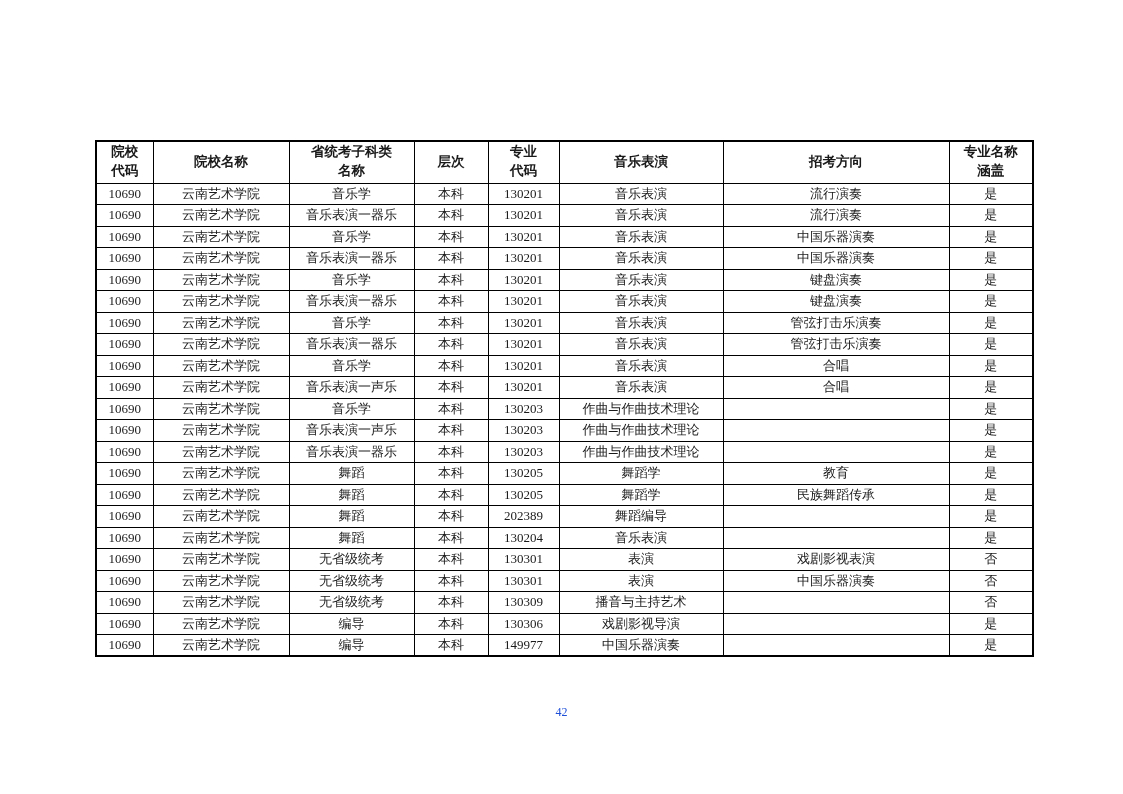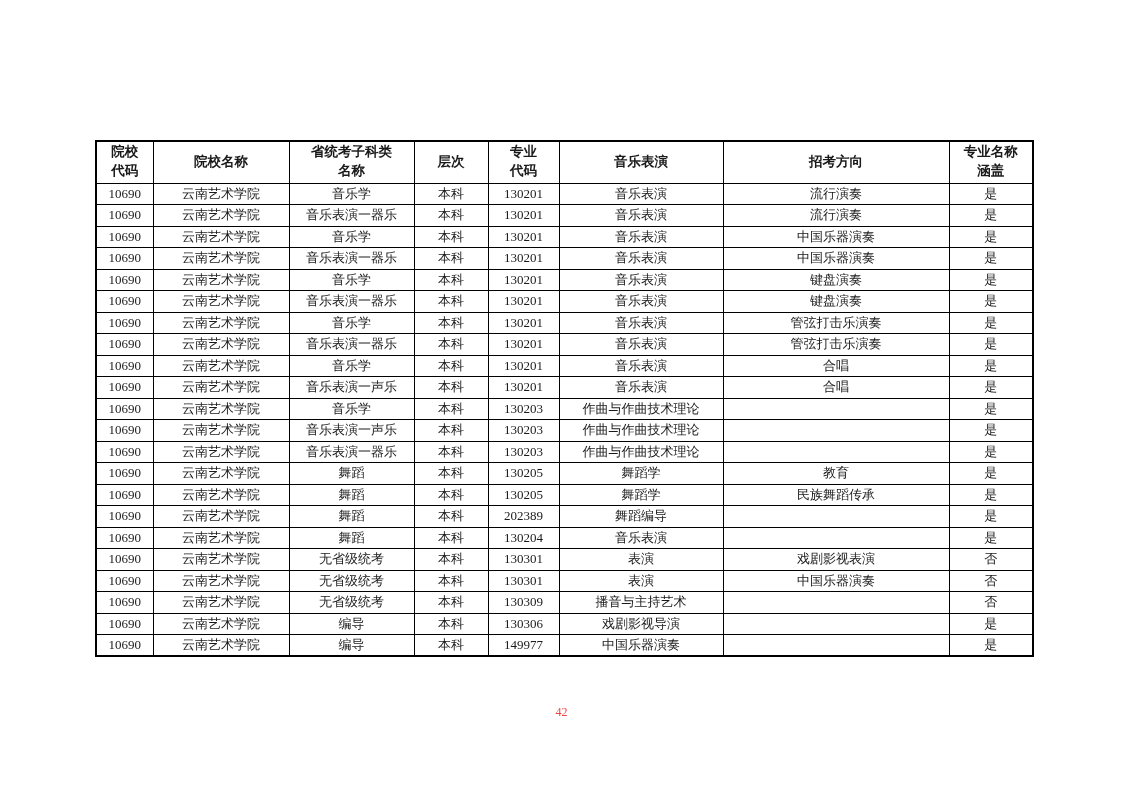--- a/index.html
+++ b/index.html
@@ -45,21 +45,21 @@
     height: 21.5px;
     font-weight: normal;
   }
   .page-number {
     position: absolute;
     left: 0;
     right: 0;
     top: 705px;
     text-align: center;
     font-size: 12px;
-    color: #ef4444;
+    color: #1d4ed8;
   }
 </style>
 </head>
 <body>
 
 <div class="page">
 
   <table class="exam-table">
     <colgroup>
         <col style="width: 57px;">

